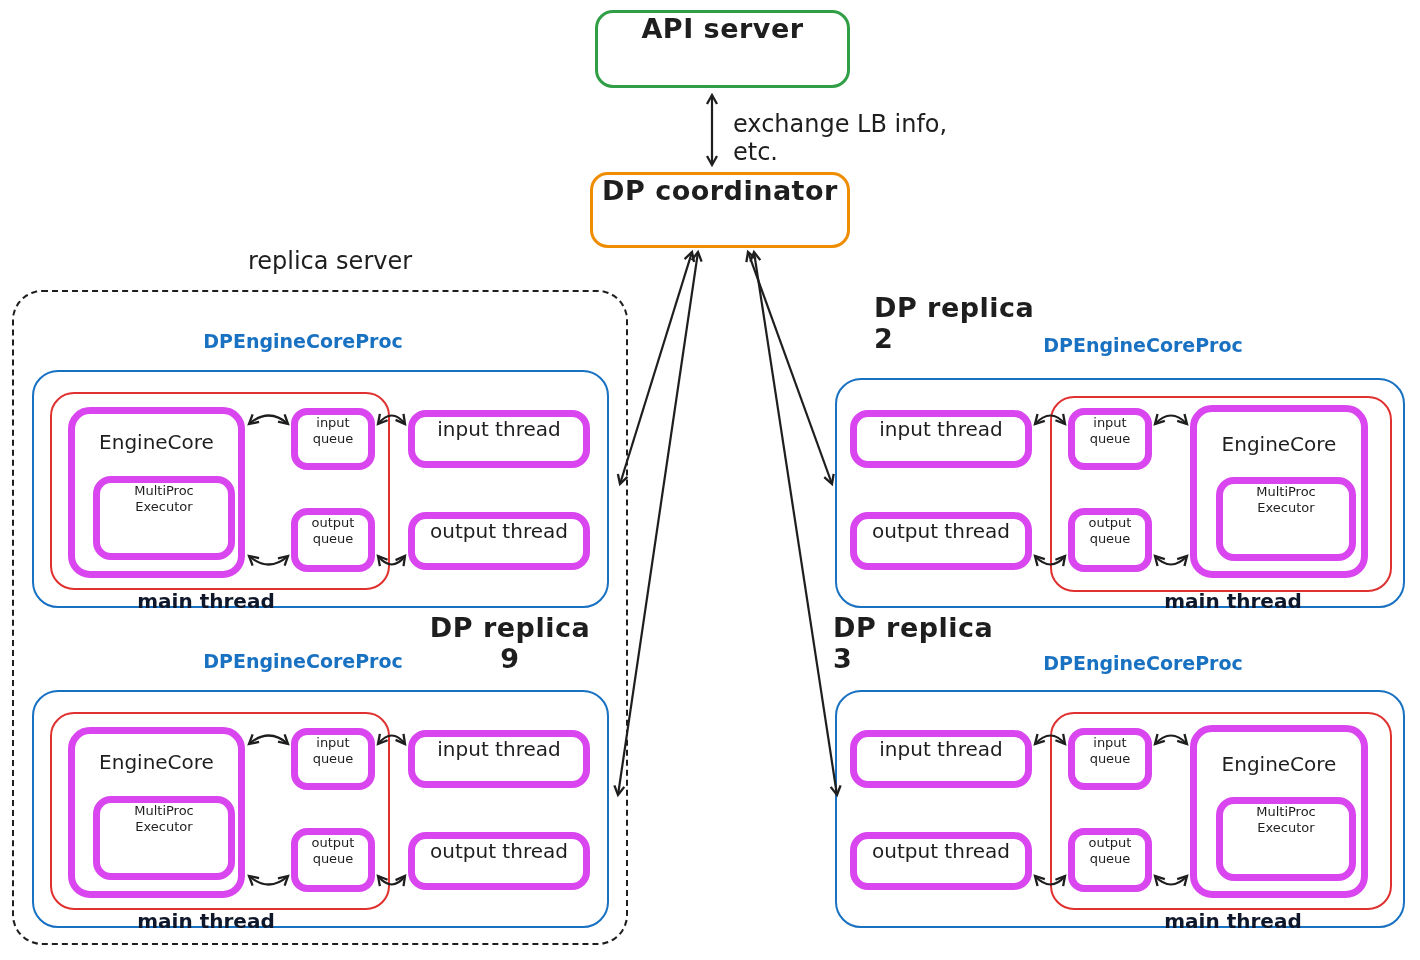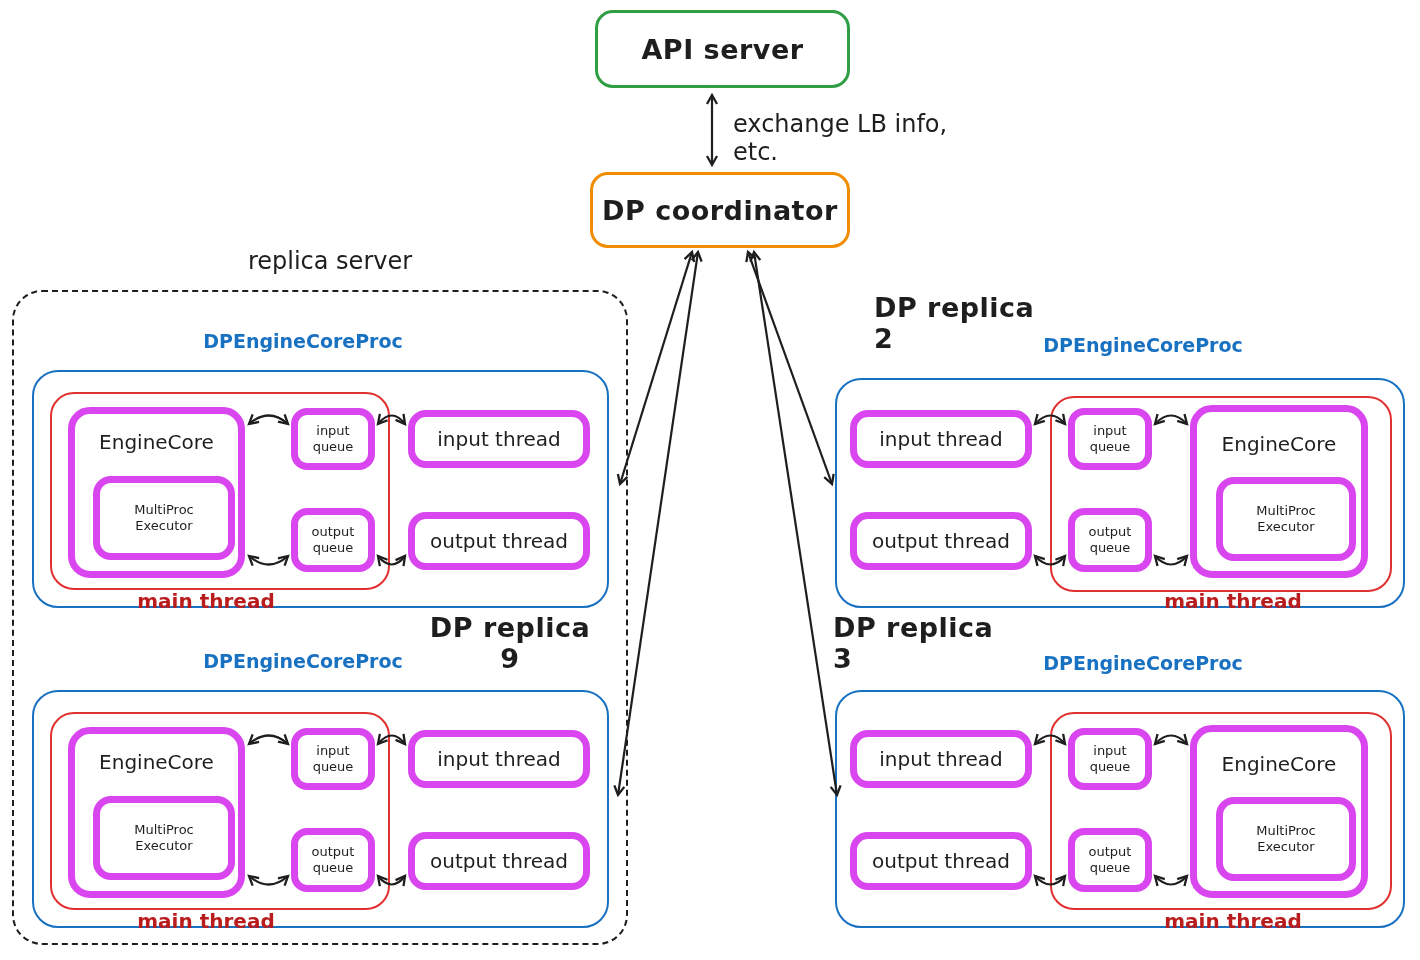--- a/index.html
+++ b/index.html
@@ -6,26 +6,26 @@
   .canvas{
     position:relative;width:1420px;height:960px;background:#ffffff;
     font-family:"DejaVu Sans",sans-serif;color:#1e1e1e;overflow:hidden;
   }
   .box{position:absolute;box-sizing:border-box;background:#ffffff;}
   .black{border:7px solid #d946ef;}
   .blue{border:2.6px solid #1971c2;border-radius:26px;background:#ffffff;}
   .red{border:2.6px solid #e03131;border-radius:24px;background:transparent;}
   .dashed{border:2.3px dashed #1e1e1e;border-radius:30px;background:transparent;}
   .lbl{position:absolute;display:flex;align-items:center;justify-content:center;text-align:center;box-sizing:border-box;}
-  .center-text{display:flex;align-items:center;justify-content:center;text-align:center;}
+  .center-text{display:flex;justify-content:center;text-align:center;}
   .title-big{font-size:27px;font-weight:600;letter-spacing:0.5px;}
   .node-lbl{font-size:20px;font-weight:500;}
   .queue-lbl{font-size:13px;font-weight:400;line-height:1.25;}
   .proc-lbl{font-size:19px;font-weight:600;color:#1971c2;}
-  .mainthread-lbl{font-size:20px;font-weight:600;color:#b91c1c;}
+  .mainthread-lbl{font-size:20px;font-weight:600;color:#0f172a;}
   .small-note{font-size:24px;font-weight:500;}
   svg.arrows{position:absolute;left:0;top:0;pointer-events:none;}
 </style>
 </head>
 <body>
 
 <div class="canvas">
 
   <div class="box center-text title-big" style="left:595px;top:10px;width:255px;height:78px;border:3px solid #2f9e44;border-radius:18px;">
     <span>API server</span>

